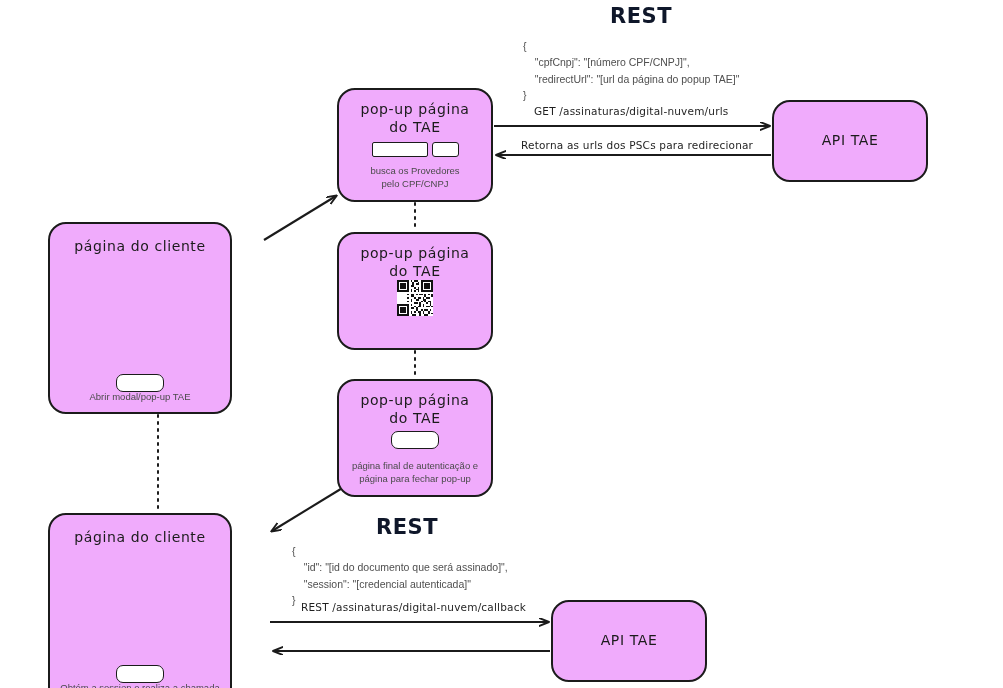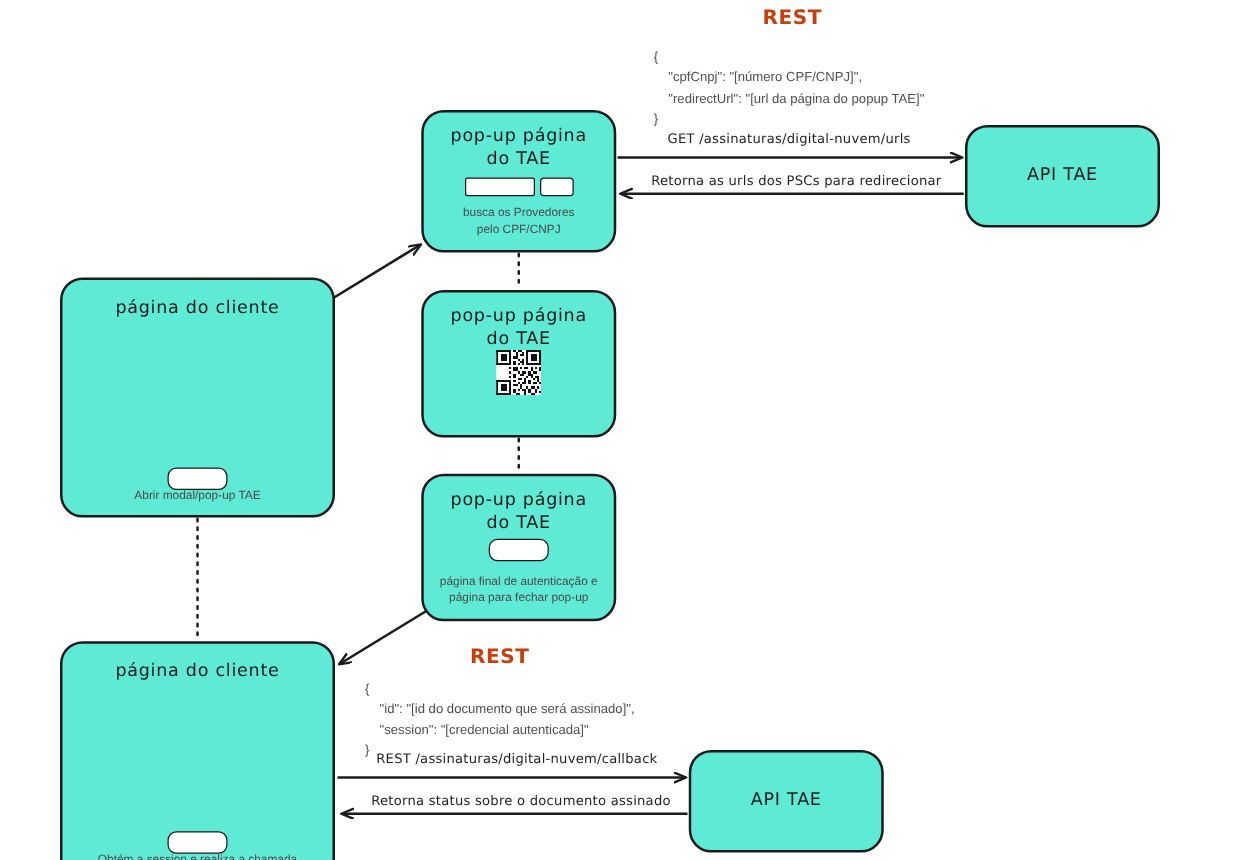--- a/index.html
+++ b/index.html
@@ -26,21 +26,21 @@
     height: 688px;
     pointer-events: none;
   }
 
   
   .node {
     position: absolute;
     box-sizing: border-box;
     border: 2px solid #1b1b1b;
     border-radius: 18px;
-    background: #5eead4;
+    background: #f0abfc;
     display: flex;
     flex-direction: column;
   }
   .node-title {
     font-family: "DejaVu Sans", sans-serif;
     font-size: 14px;
     letter-spacing: 0.6px;
     color: #1b1b1b;
     text-align: center;
     line-height: 1.25;
@@ -56,21 +56,21 @@
 
   
   .popup { width: 156px; }
   .popup .node-title { margin-top: 11px; }
   .popup .node-caption { position: absolute; left: 6px; right: 6px; bottom: 9px; }
 
   #popup-search { left: 337px; top: 88px;  height: 114px; }
   #popup-qr     { left: 337px; top: 232px; height: 118px; }
   #popup-final  { left: 337px; top: 379px; height: 118px; }
 
-  .client { width: 220px; }
+  .client { width: 184px; }
   .client .node-title { margin-top: 14px; }
   .client .node-caption { position: absolute; left: 6px; right: 6px; bottom: 8px; margin-top: 48px; }
   #client-top    { left: 48px; top: 222px; height: 192px; }
   #client-bottom { left: 48px; top: 513px; height: 192px; }
 
   .api { width: 156px; height: 82px; justify-content: center; }
   .api .node-title { }
   #api-top    { left: 772px; top: 100px; }
   #api-bottom { left: 551px; top: 600px; }
 
@@ -121,23 +121,23 @@
     transform: translateX(-50%);
     width: 36px;
     height: 36px;
   }
 
   
   .rest-title {
     position: absolute;
     font-family: "DejaVu Sans", sans-serif;
     font-weight: bold;
-    font-size: 16px;
+    font-size: 21px;
     letter-spacing: 0.5px;
-    color: #c2410c;
+    color: #0f172a;
   }
   #rest-title-top    { left: 610px; top: 4px; }
   #rest-title-bottom { left: 376px; top: 515px; }
 
   .json-block {
     position: absolute;
     font-family: "Liberation Sans", sans-serif;
     font-size: 10.5px;
     line-height: 1.55;
     color: #4f4f4f;
@@ -318,15 +318,14 @@
 }</div>
   <div class="edge-label" id="label-get">GET /assinaturas/digital-nuvem/urls</div>
   <div class="edge-label" id="label-psc">Retorna as urls dos PSCs para redirecionar</div>
 
   <div class="rest-title" id="rest-title-bottom">REST</div>
   <div class="json-block" id="json-bottom">{
     "id": "[id do documento que será assinado]",
     "session": "[credencial autenticada]"
 }</div>
   <div class="edge-label" id="label-post">REST /assinaturas/digital-nuvem/callback</div>
-  <div class="edge-label" id="label-status">Retorna status sobre o documento assinado</div>
 
 </div>
 
 </body></html>

